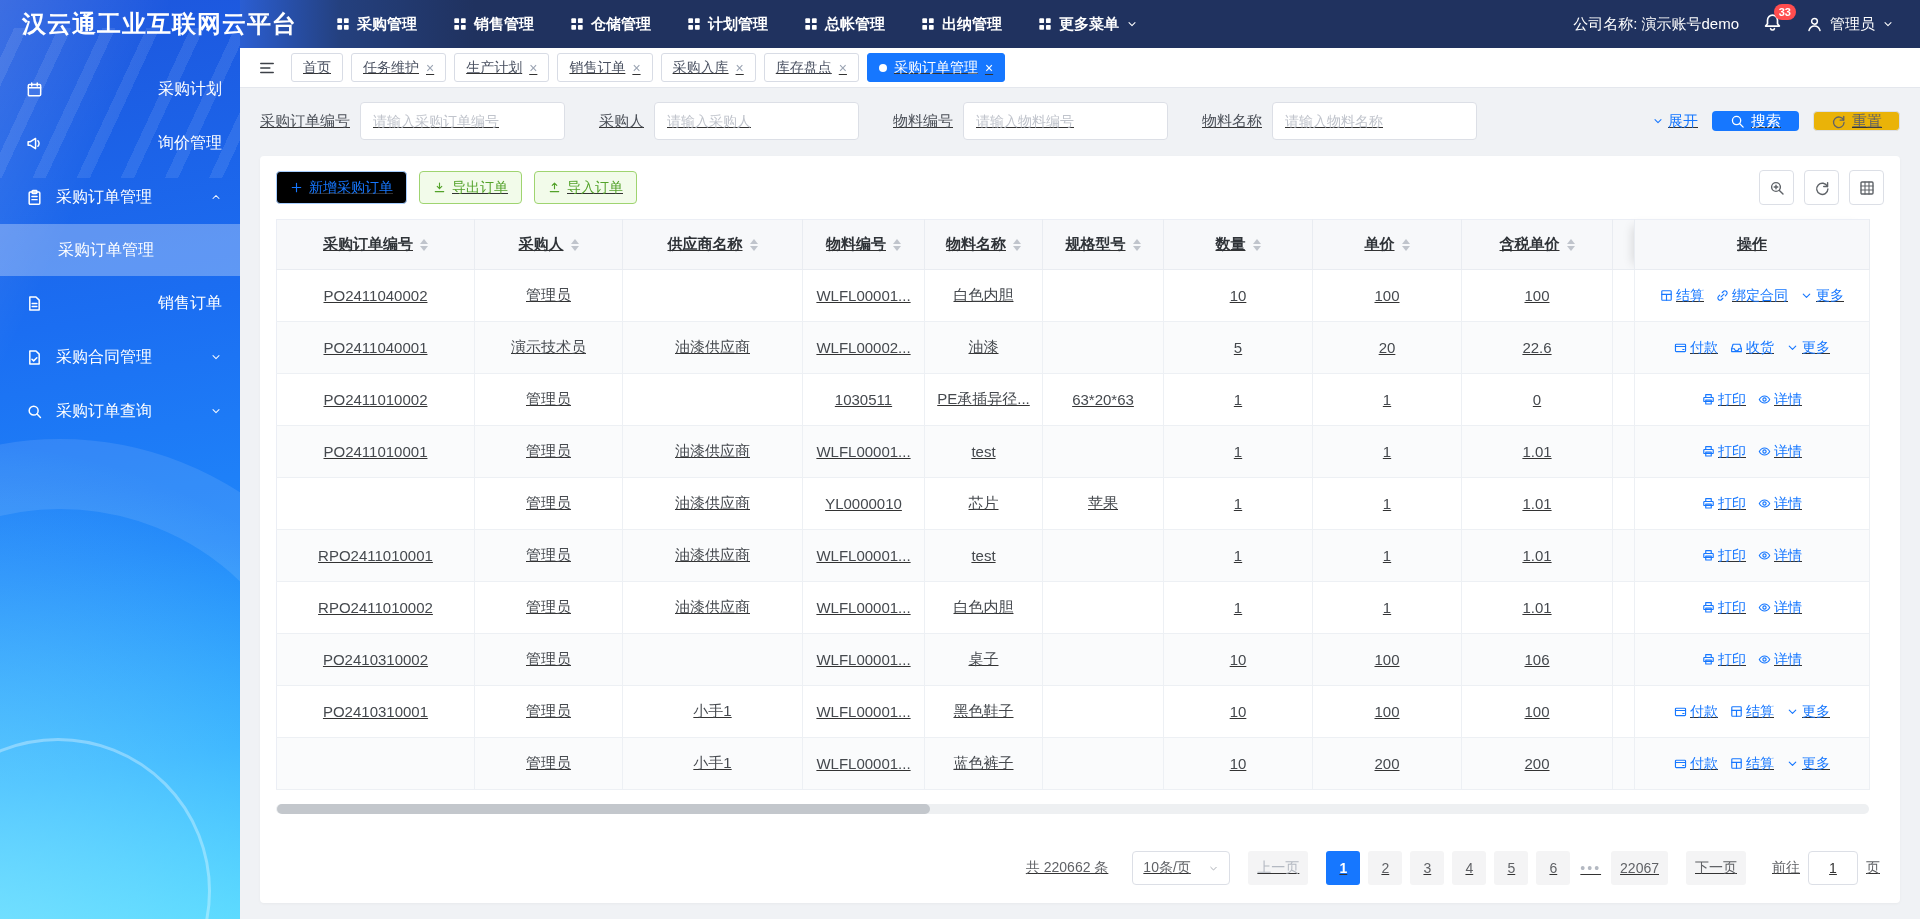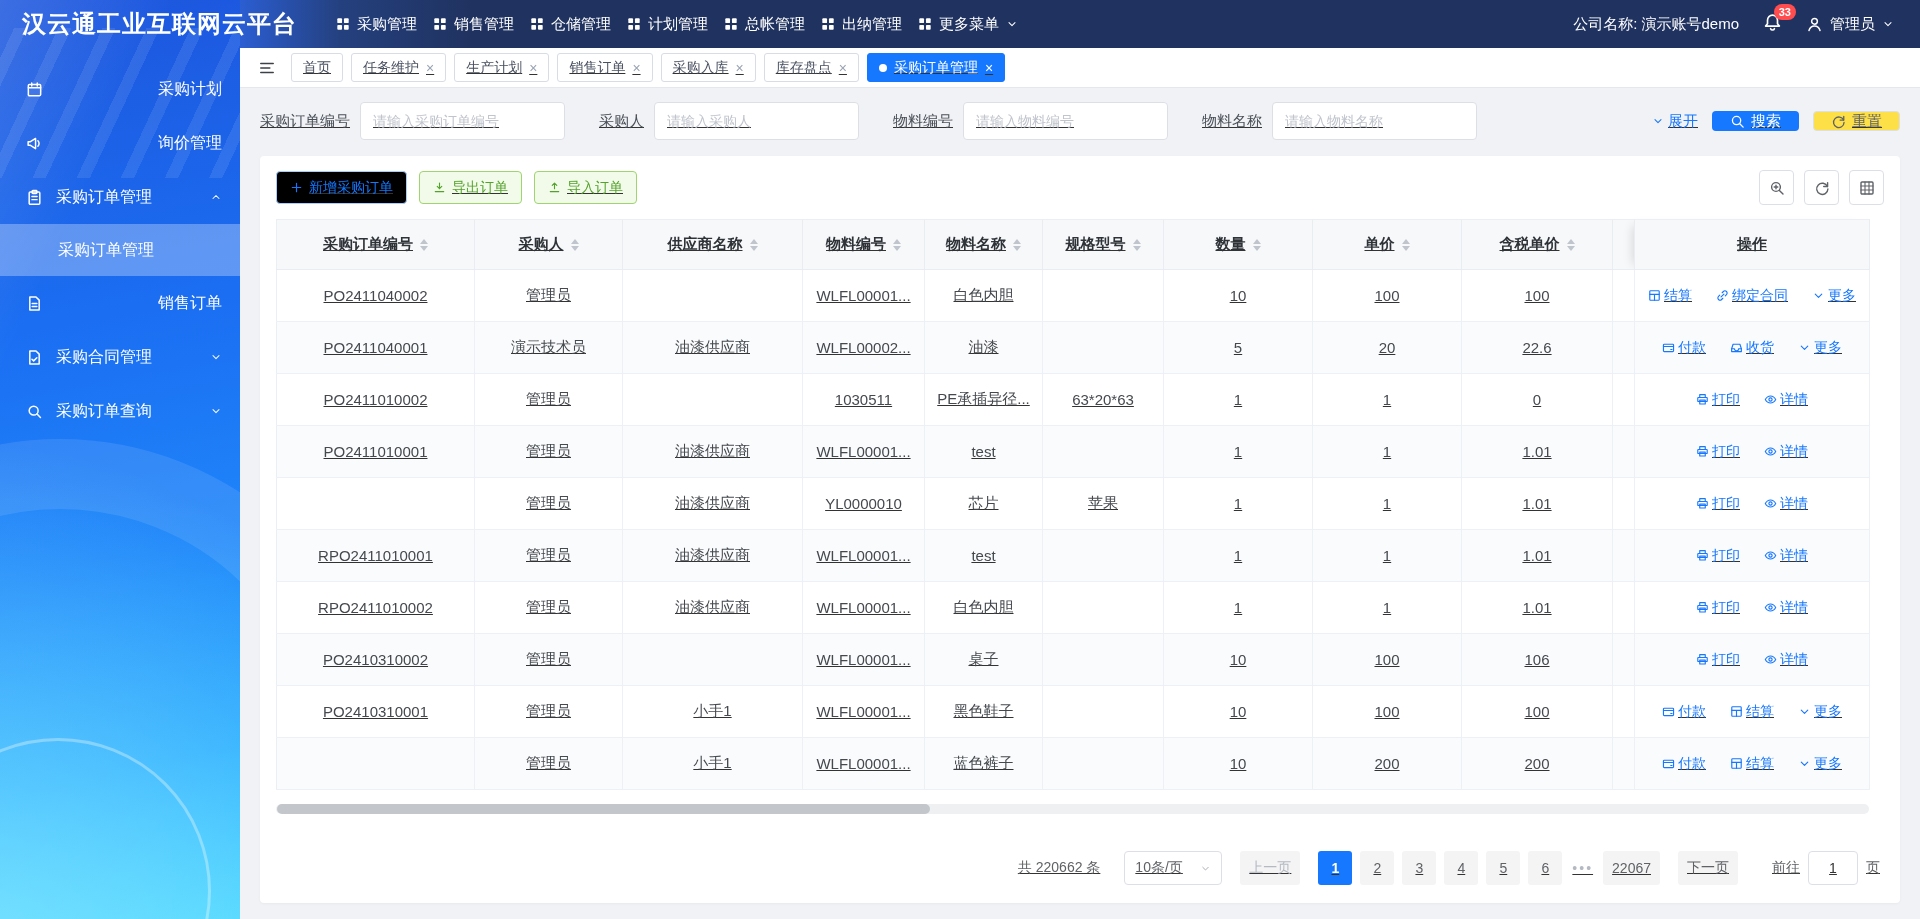--- a/index.html
+++ b/index.html
@@ -51,21 +51,21 @@
     display: flex; align-items: center; color: #fff; font-size: 24px; font-weight: 700;
     letter-spacing: 1px; white-space: nowrap;
   }
 
   
   .topbar {
     position: fixed; left: 240px; right: 0; top: 0; height: 48px; z-index: 20;
     background: linear-gradient(90deg, #2b5ed2 0%, #24407e 6%, #20325f 14%, #20325f 100%);
     display: flex; align-items: center; padding: 0 26px 0 96px; color: #fff;
   }
-  .top-nav { display: flex; gap: 16px; }
+  .top-nav { display: flex; gap: 36px; font-weight: bold; }
   .nav-item { display: inline-flex; align-items: center; gap: 7px; color: #fff; font-size: 15px; cursor: pointer; white-space: nowrap; }
   .nav-item .ic svg { width: 14px; height: 14px; }
   .nav-item .arrow svg { width: 12px; height: 12px; }
   .top-right { margin-left: auto; display: flex; align-items: center; gap: 24px; font-size: 15px; }
   .bell { position: relative; cursor: pointer; }
   .bell .ic svg { width: 19px; height: 19px; }
   .badge {
     position: absolute; top: -9px; right: -14px; background: var(--danger, #ff4d4f); color: #fff;
     border-radius: 9px; padding: 1px 5px; font-size: 11px; line-height: 1.3; font-weight: 700;
   }
@@ -107,21 +107,21 @@
   }
   input::placeholder { color: #c0c4cc; }
   .filter-actions { margin-left: auto; display: flex; align-items: center; gap: 14px; }
   .expand-link { color: var(--accent, #1677ff); font-size: 15px; display: inline-flex; align-items: center; gap: 4px; cursor: pointer; white-space: nowrap; }
   .expand-link svg { width: 12px; height: 12px; }
   .btn {
     height: 20px; border-radius: 4px; font-size: 15px; display: inline-flex; 
     gap: 6px; padding: 0 17px; cursor: pointer; border: 1px solid transparent; font-family: inherit; white-space: nowrap;
   }
   .btn.primary { background: var(--accent, #1677ff); color: #fff; }
-  .btn.plain { background: #fde047; border-color: #dcdfe6; color: #606266; }
+  .btn.plain { background: #eab308; border-color: #dcdfe6; color: #606266; }
 
   
   .card {
     background: #fff; border-radius: 4px; padding: 14px 16px 10px; flex: 1;
     display: flex; flex-direction: column; margin-bottom: 16px; overflow: hidden;
     box-shadow: 0 1px 3px rgba(0,0,0,.04);
   }
   .toolbar { display: flex; align-items: center; margin-bottom: 14px; }
   .tbtn {
     height: 33px; padding: 0 13px; border-radius: 4px; font-size: 14px; display: inline-flex;
@@ -148,21 +148,21 @@
     height: 52px; text-align: center; color: #45494e;
     border-right: 1px solid #edf0f4; border-bottom: 1px solid #edf0f4;
     overflow: hidden; white-space: nowrap; text-overflow: ellipsis; padding: 0 8px; background: #fff;
   }
   table.grid tbody tr:nth-child(even) td { background: #fafbfc; }
   .thw { display: flex; align-items: center; justify-content: center; }
   .sorter { display: inline-flex; flex-direction: column; margin-left: 7px; gap: 2px; cursor: pointer; }
   .sorter .cu { width: 0; height: 0; border-left: 4.5px solid transparent; border-right: 4.5px solid transparent; border-bottom: 5.5px solid #c0c4cc; }
   .sorter .cd { width: 0; height: 0; border-left: 4.5px solid transparent; border-right: 4.5px solid transparent; border-top: 5.5px solid #c0c4cc; }
   th.op, td.op { box-shadow: -8px 0 10px -6px rgba(0,0,0,.14); }
-  .ops { display: flex; align-items: center; justify-content: center; gap: 24px; font-size: 14px; }
+  .ops { display: flex; align-items: center; justify-content: center; gap: 12px; font-size: 14px; }
   .opl { color: var(--accent, #1677ff); display: inline-flex; align-items: center; gap: 3px; cursor: pointer; white-space: nowrap; }
   .opl .ic svg { width: 13px; height: 13px; }
 
   
   .hscroll { width: 1593px; height: 10px; border-radius: 5px; background: #eef0f2; margin: 14px 0 6px; position: relative; }
   .hthumb { position: absolute; left: 1px; top: 0; height: 10px; width: 41%; border-radius: 5px; background: #c3c7cc; cursor: pointer; }
 
   
   .pagination { margin-top: auto; display: flex; align-items: center; justify-content: flex-end; gap: 18px; font-size: 14px; color: #606266; padding: 8px 4px 8px; }
   .ptotal { margin-right: 6px; white-space: nowrap; }
@@ -172,21 +172,21 @@
   }
   .psize .ic svg { width: 11px; height: 11px; color: #a8abb2; }
   .pbtn {
     min-width: 34px; height: 34px; padding: 0 9px; border: none; background: #f4f4f5; border-radius: 3px;
     display: inline-flex; align-items: center; justify-content: center; color: #606266; font-size: 14px;
     cursor: pointer; font-family: inherit; white-space: nowrap;
   }
   .pbtn.active { background: var(--accent, #1677ff); color: #fff; font-weight: 700; }
   .pbtn.disabled { color: #b4b9c2; }
   .pdots { color: #b4b9c2; letter-spacing: 2px; padding: 0 2px; }
-  .goto { display: inline-flex; align-items: center; gap: 8px; margin-left: 16px; white-space: nowrap; }
+  .goto { display: inline-flex; align-items: center; gap: 8px; margin-left: 8px; white-space: nowrap; }
   .goto input { width: 50px; height: 34px; border: 1px solid #dcdfe6; border-radius: 4px; text-align: center; font-size: 14px; color: #333; outline: none; font-family: inherit; }
   .pagelist { display: inline-flex; align-items: center; gap: 8px; }
 </style>
 </head>
 <body>
 
 <aside class="blue-rail">
   <div class="rail-streak"></div>
   <nav class="rail-menu">
       <div class="menu-item">

